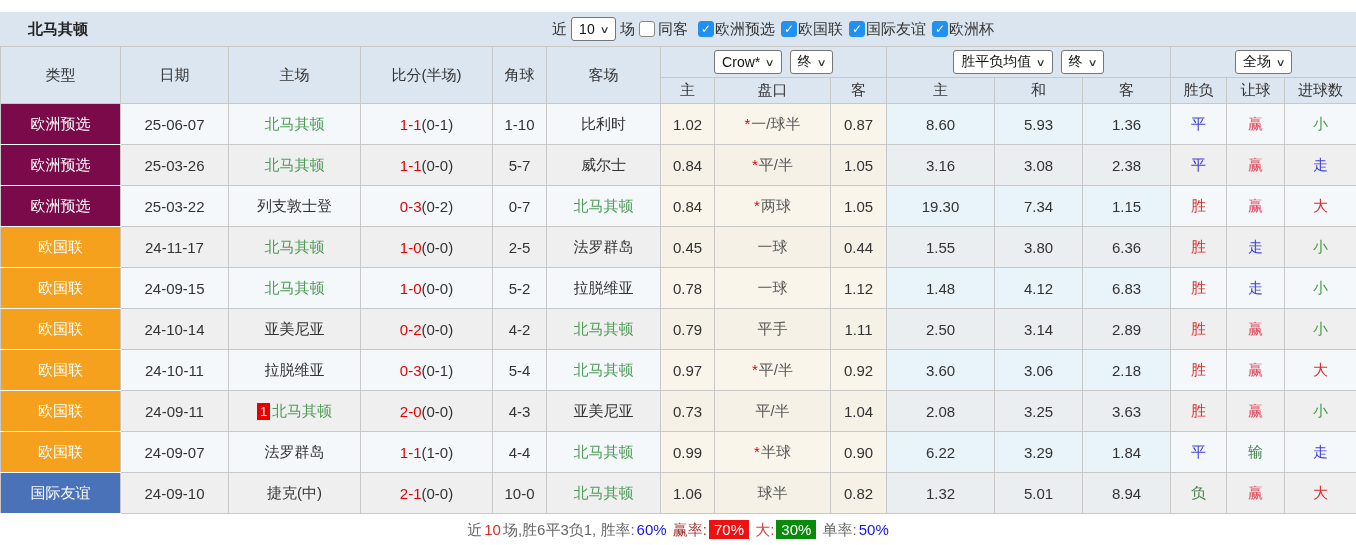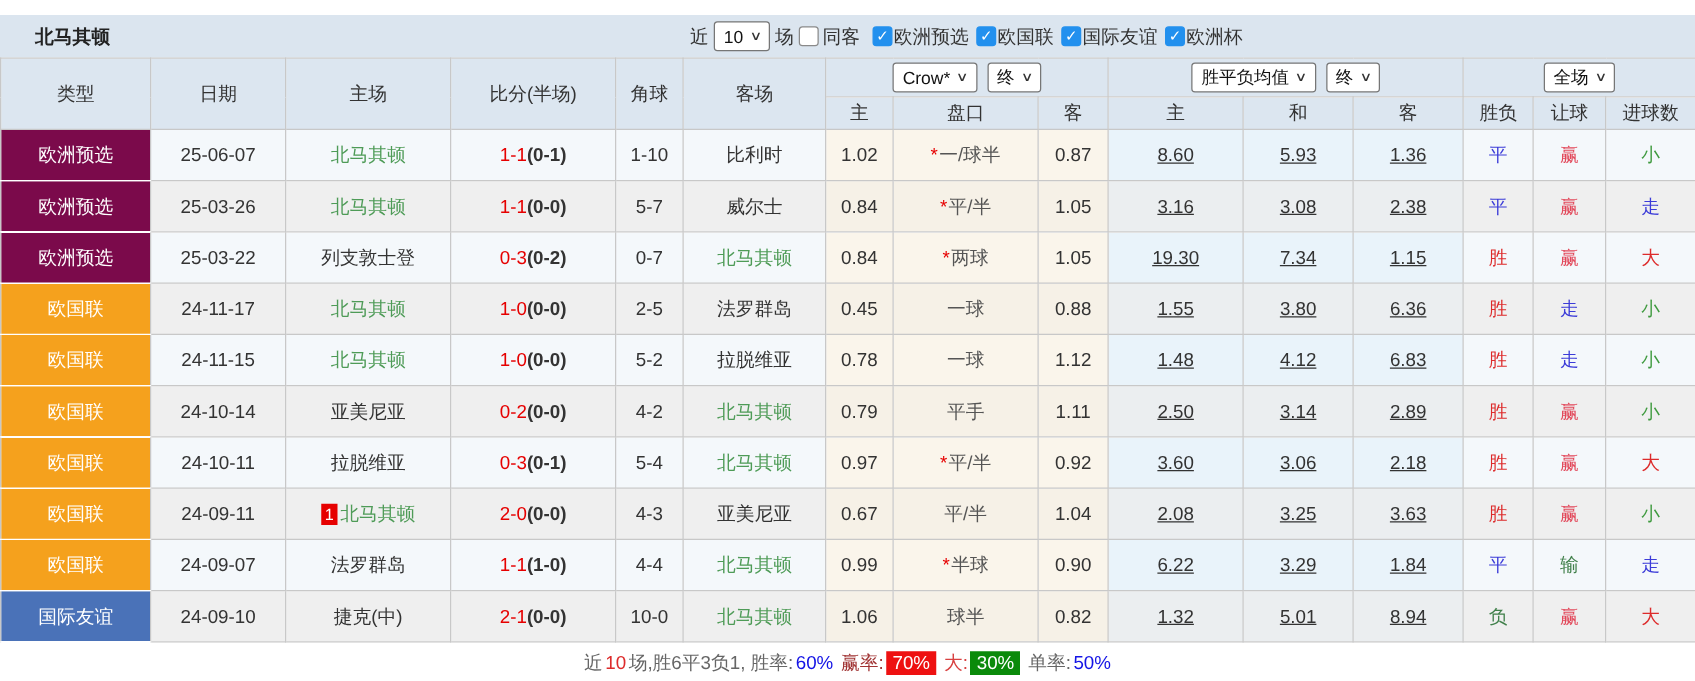--- a/index.html
+++ b/index.html
@@ -31,30 +31,30 @@
   th, td { border:1px solid #C8C8C8; text-align:center; padding:0; overflow:hidden; white-space:nowrap; }
   thead th { background:#DCE6F0; font-weight:normal; color:#333; }
   tr.gh th { height:31px; }
   tr.sh th { height:26px; }
   .selwrap { display:flex; align-items:center; justify-content:center; gap:8px; }
 
   tbody td { height:41px; color:#333; background:#F4F8FB; }
   tr.alt td { background:#EFEFEF; }
   tbody td.odds { background:#FAF5EB; }
   tr.alt td.odds { background:#F6F1E7; }
-  tbody td.mean { background:#E9F3FA;text-decoration:underline; }
+  tbody td.mean { background:#E9F3FA; }
   tr.alt td.mean { background:#EBEEF0; }
 
   td.type { color:#fff; font-size:15px; border-bottom-color:#fff; }
   .badge { display:inline-block; background:#E60000; color:#fff; font-size:13px;
            padding:0 3px; margin-right:2px; line-height:17px; }
   .tg { color:#4E9B57; }
   .tn { color:#333; }
   .sc { color:#E60000; }
-  .half { color:#333;font-weight:bold; }
+  .half { color:#333; }
   .star { color:#E60000; margin-right:1px; }
   .hc { color:#555; }
   td.res { font-size:15px; }
 
   
   .footer { text-align:center; padding:7px 0 6px 0; font-size:15px; }
   .footer span { margin:0 1px; }
   .footer .blk { padding:1px 5px; }
 </style>
 </head>
@@ -211,31 +211,31 @@
         </tr>
         <tr class="alt">
           <td class="type" style="background: rgb(245, 161, 29);">欧国联</td>
           <td>24-11-17</td>
           <td><span class="tg">北马其顿</span></td>
           <td><span class="sc">1-0</span><span class="half">(0-0)</span></td>
           <td>2-5</td>
           <td><span class="tn">法罗群岛</span></td>
           <td class="odds">0.45</td>
           <td class="odds"><span class="hc">一球</span></td>
-          <td class="odds">0.88</td>
+          <td class="odds">0.44</td>
           <td class="mean">1.55</td>
           <td class="mean">3.80</td>
           <td class="mean">6.36</td>
           <td class="res" style="color: rgb(221, 43, 43);">胜</td>
           <td class="res" style="color: rgb(60, 60, 216);">走</td>
           <td class="res" style="color: rgb(63, 154, 63);">小</td>
         </tr>
         <tr>
           <td class="type" style="background: rgb(245, 161, 29);">欧国联</td>
-          <td>24-11-15</td>
+          <td>24-09-15</td>
           <td><span class="tg">北马其顿</span></td>
           <td><span class="sc">1-0</span><span class="half">(0-0)</span></td>
           <td>5-2</td>
           <td><span class="tn">拉脱维亚</span></td>
           <td class="odds">0.78</td>
           <td class="odds"><span class="hc">一球</span></td>
           <td class="odds">1.12</td>
           <td class="mean">1.48</td>
           <td class="mean">4.12</td>
           <td class="mean">6.83</td>
@@ -277,21 +277,21 @@
           <td class="res" style="color: rgb(226, 72, 90);">赢</td>
           <td class="res" style="color: rgb(221, 43, 43);">大</td>
         </tr>
         <tr class="alt">
           <td class="type" style="background: rgb(245, 161, 29);">欧国联</td>
           <td>24-09-11</td>
           <td><span class="badge">1</span><span class="tg">北马其顿</span></td>
           <td><span class="sc">2-0</span><span class="half">(0-0)</span></td>
           <td>4-3</td>
           <td><span class="tn">亚美尼亚</span></td>
-          <td class="odds">0.67</td>
+          <td class="odds">0.73</td>
           <td class="odds"><span class="hc">平/半</span></td>
           <td class="odds">1.04</td>
           <td class="mean">2.08</td>
           <td class="mean">3.25</td>
           <td class="mean">3.63</td>
           <td class="res" style="color: rgb(221, 43, 43);">胜</td>
           <td class="res" style="color: rgb(226, 72, 90);">赢</td>
           <td class="res" style="color: rgb(63, 154, 63);">小</td>
         </tr>
         <tr>

